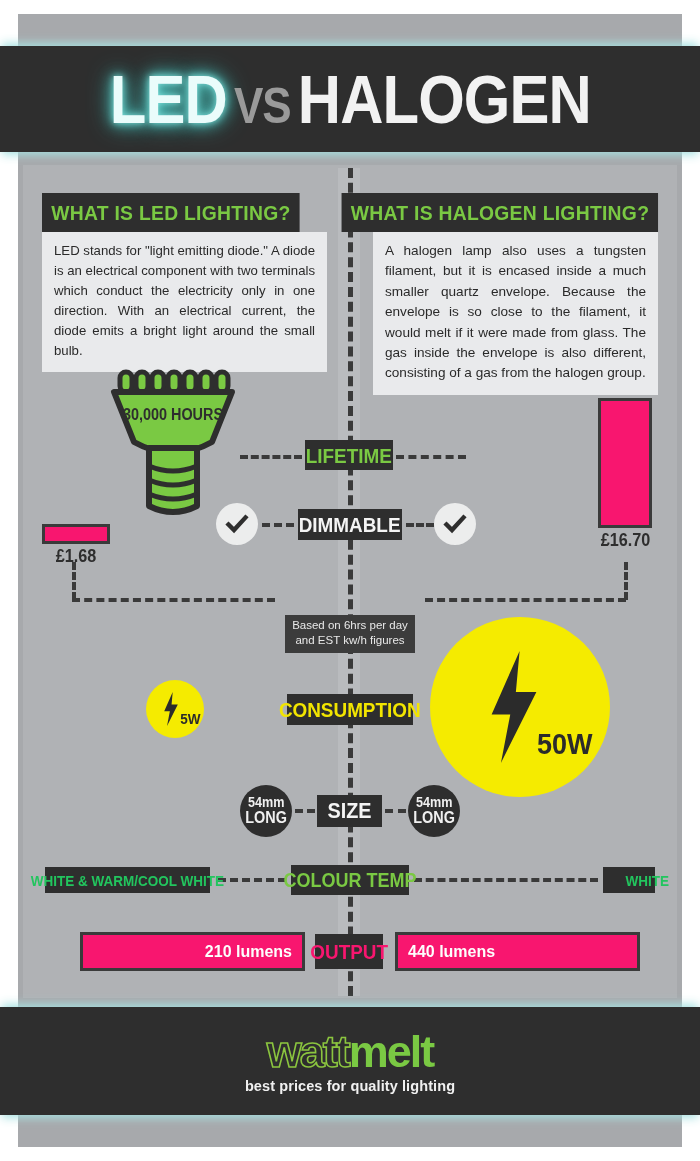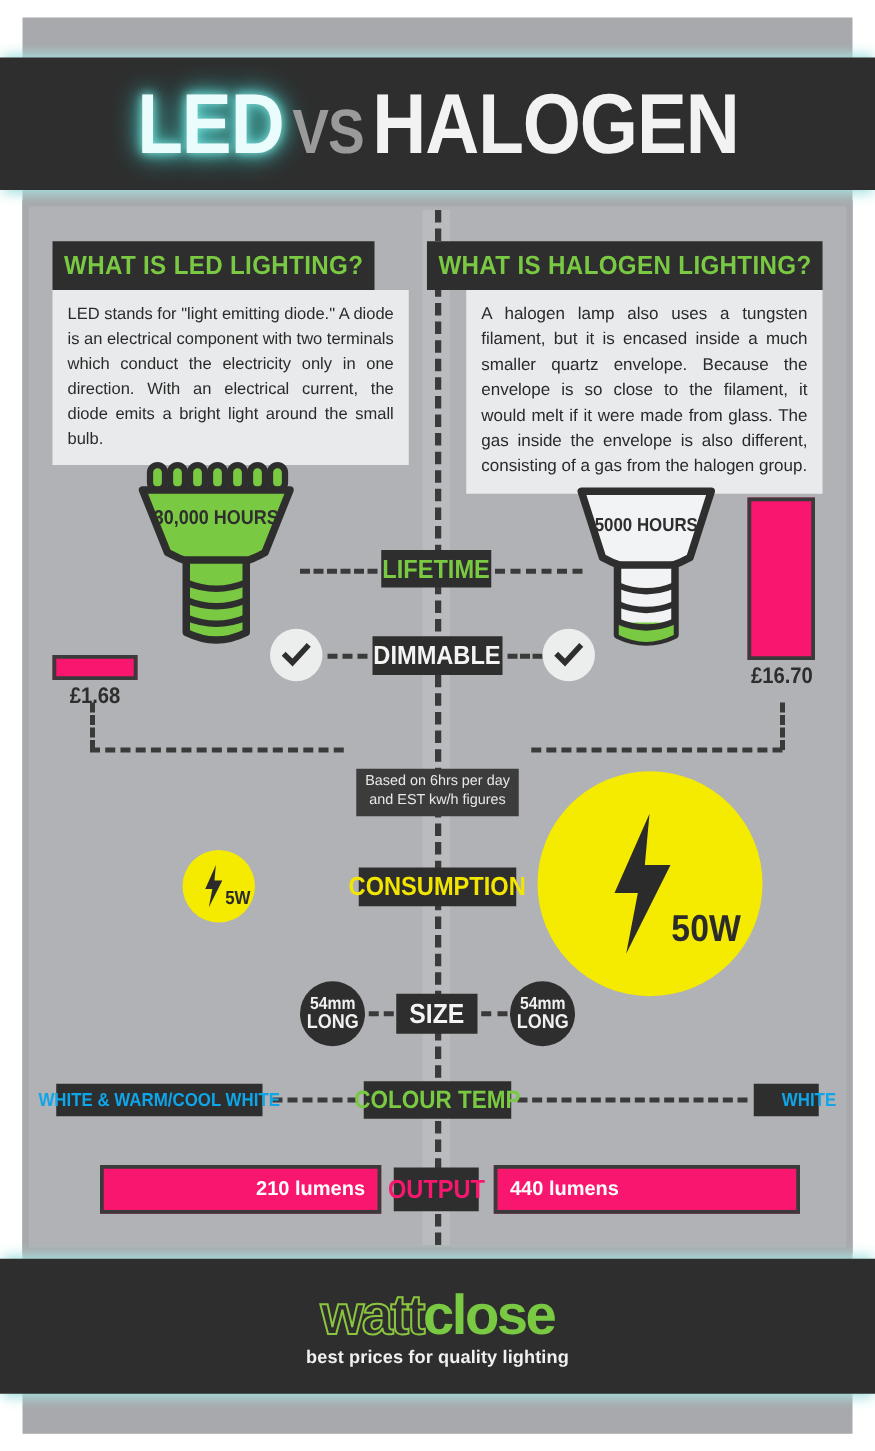--- a/index.html
+++ b/index.html
@@ -233,21 +233,21 @@
   }
   .sizecirc .l1 { font-size: 14px; transform: scaleX(0.9); }
   .sizecirc .l2 { font-size: 16px; transform: scaleX(0.9); }
   #size-led { left: 240px; top: 785px; }
   #size-hal { left: 408px; top: 785px; }
 
   
   .ctbox {
     position: absolute;
     background: #2e2e2e;
-    color: #0ea5e9;
+    color: #22c55e;
     font-family: "Liberation Sans Narrow", "Liberation Sans", sans-serif;
     font-weight: bold;
     font-size: 15px;
     z-index: 3;
     display: flex; align-items: center; justify-content: center;
     white-space: nowrap;
   }
   .ctbox span { transform: scaleX(0.9); }
   #ct-led { left: 45px;  top: 867px; width: 165px; height: 26px; }
   #ct-hal { left: 603px; top: 867px; width: 52px;  height: 26px; padding-left: 36px; }
@@ -352,33 +352,20 @@
       <path d="M37 78 H85 V136 Q61 148 37 136 Z" fill="#7ac943" stroke="#2e2e2e" stroke-width="6" stroke-linejoin="round"></path>
       <g stroke="#2e2e2e" stroke-width="5" fill="none">
         <path d="M37 96 Q61 106 85 96"></path>
         <path d="M37 110 Q61 120 85 110"></path>
         <path d="M37 124 Q61 134 85 124"></path>
       </g>
     </svg>
     <div class="bulb-hours">30,000 HOURS</div>
   </div>
 
-  <div class="bulb hal">
-    <svg viewBox="0 0 110 132">
-      <path d="M3 3 H107 L90 56 Q55 76 20 56 Z" fill="#f2f3f4" stroke="#2e2e2e" stroke-width="6" stroke-linejoin="round"></path>
-      <path d="M32 62 H78 V118 Q55 129 32 118 Z" fill="#f2f3f4" stroke="#2e2e2e" stroke-width="6" stroke-linejoin="round"></path>
-      <path d="M33 108 H77 V118 Q55 129 33 118 Z" fill="#7ac943"></path>
-      <g stroke="#2e2e2e" stroke-width="5" fill="none">
-        <path d="M32 78 Q55 88 78 78"></path>
-        <path d="M32 93 Q55 103 78 93"></path>
-        <path d="M32 107 Q55 117 78 107"></path>
-      </g>
-    </svg>
-    <div class="bulb-hours">5000 HOURS</div>
-  </div>
 
   <div class="dash" style="left:240px; top:455px; width:62px;"></div>
   <div class="dash" style="left:396px; top:455px; width:70px;"></div>
   <div class="chip" id="chip-lifetime">
     <span>LIFETIME</span>
   </div>
 
   <div class="checkcirc" id="check-led">
     <svg viewBox="0 0 24 24">
       <path d="M3.5 12.5 L9 18 L20.5 5.5" stroke="#2e2e2e" stroke-width="4.4" fill="none" stroke-linecap="square"></path>
@@ -460,18 +447,18 @@
   </div>
   <div class="outbar" id="out-hal">
     <span>440 lumens</span>
   </div>
   <div class="chip" id="chip-output">
     <span>OUTPUT</span>
   </div>
 
   <div class="footer">
     <div class="logo">
-      <span class="watt">watt</span><span class="lite">close</span>
+      <span class="watt">watt</span><span class="lite">melt</span>
     </div>
     <div class="tagline">best prices for quality lighting</div>
   </div>
 
 </div>
 
 </body></html>

